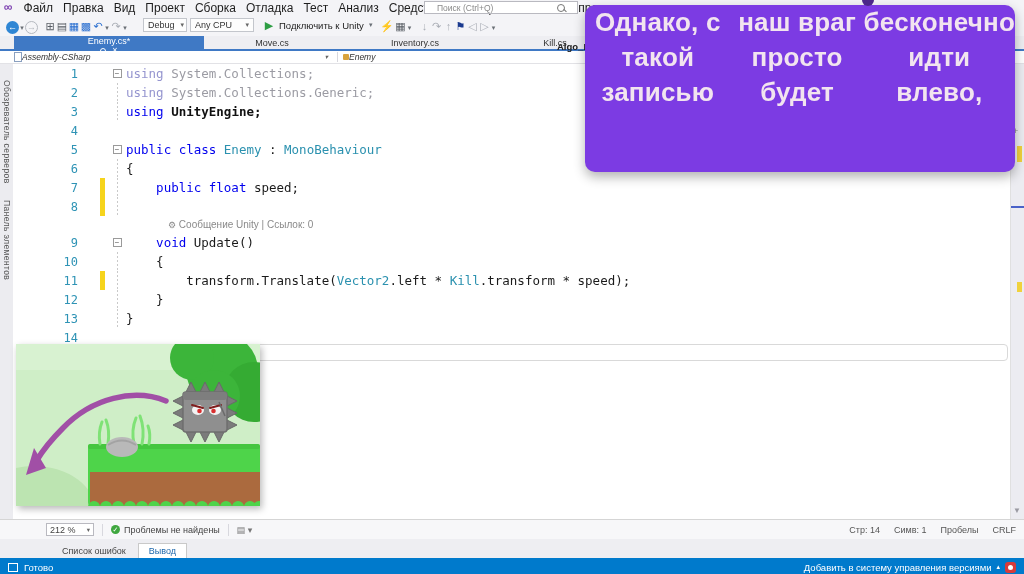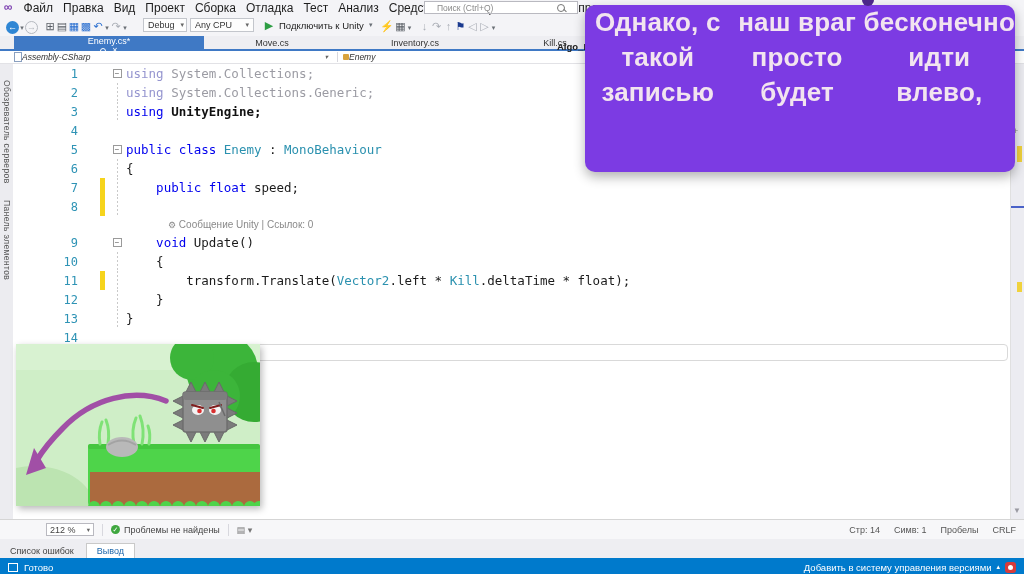--- a/index.html
+++ b/index.html
@@ -87,21 +87,21 @@
              padding:0 8px 0 46px;font-size:9px;color:#444;gap:8px;}
   .zoom-select{width:48px;height:13px;border:1px solid #b9b9c0;background:#fff;display:flex;align-items:center;
                justify-content:space-between;padding:0 3px;box-sizing:border-box;}
   .zoom-select .car{font-size:6.5px;color:#666;}
   .vsep{width:1px;height:12px;background:#d8d8de;}
   .health{display:flex;align-items:center;gap:4px;}
   .check-icon{width:9px;height:9px;border-radius:50%;background:#3fa73f;color:#fff;font-size:7px;line-height:9px;text-align:center;}
   .doc-actions{font-size:9px;color:#777;}
   .ed-status .right{margin-left:auto;display:flex;gap:14px;color:#555;}
   
-  .bottom-tabs{height:19px;background:#eeeef2;display:flex;align-items:flex-end;gap:2px;}
+  .bottom-tabs{height:19px;background:#eeeef2;display:flex;align-items:flex-end;padding-left:52px;gap:2px;}
   .btab{font-size:9px;color:#444;padding:2px 10px;}
   .btab.active{background:#fff;border:1px solid #c9c9c9;border-bottom:none;color:#1b66ab;}
   
   .statusbar{height:18px;background:#007ACC;color:#fff;display:flex;align-items:center;padding:0 8px;font-size:9.5px;}
   .win-icon{width:8px;height:7px;border:1px solid #fff;display:inline-block;margin-right:6px;}
   .statusbar .right{margin-left:auto;display:flex;align-items:center;gap:5px;}
   .sb-caret{font-size:7px;}
   .feedback-icon{width:11px;height:11px;border-radius:3px;background:#d83b3b;position:relative;}
   .feedback-icon::after{content:"";position:absolute;left:3px;top:3px;width:5px;height:5px;border-radius:50%;background:#fff;}
 </style>
@@ -244,21 +244,21 @@
           <div class="code-row">
             <span class="ln">10</span>
             <span class="chg"></span>
             <span class="fold guide"></span>
             <span class="code-text"><span class="pln">    {</span></span>
           </div>
           <div class="code-row">
             <span class="ln">11</span>
             <span class="chg on"></span>
             <span class="fold guide"></span>
-            <span class="code-text"><span class="pln">        transform.Translate(</span><span class="typ">Vector2</span><span class="pln">.left * </span><span class="typ">Kill</span><span class="pln">.deltaTime * float);</span></span>
+            <span class="code-text"><span class="pln">        transform.Translate(</span><span class="typ">Vector2</span><span class="pln">.left * </span><span class="typ">Kill</span><span class="pln">.transform * speed);</span></span>
           </div>
           <div class="code-row">
             <span class="ln">12</span>
             <span class="chg"></span>
             <span class="fold guide"></span>
             <span class="code-text"><span class="pln">    }</span></span>
           </div>
           <div class="code-row">
             <span class="ln">13</span>
             <span class="chg"></span>

